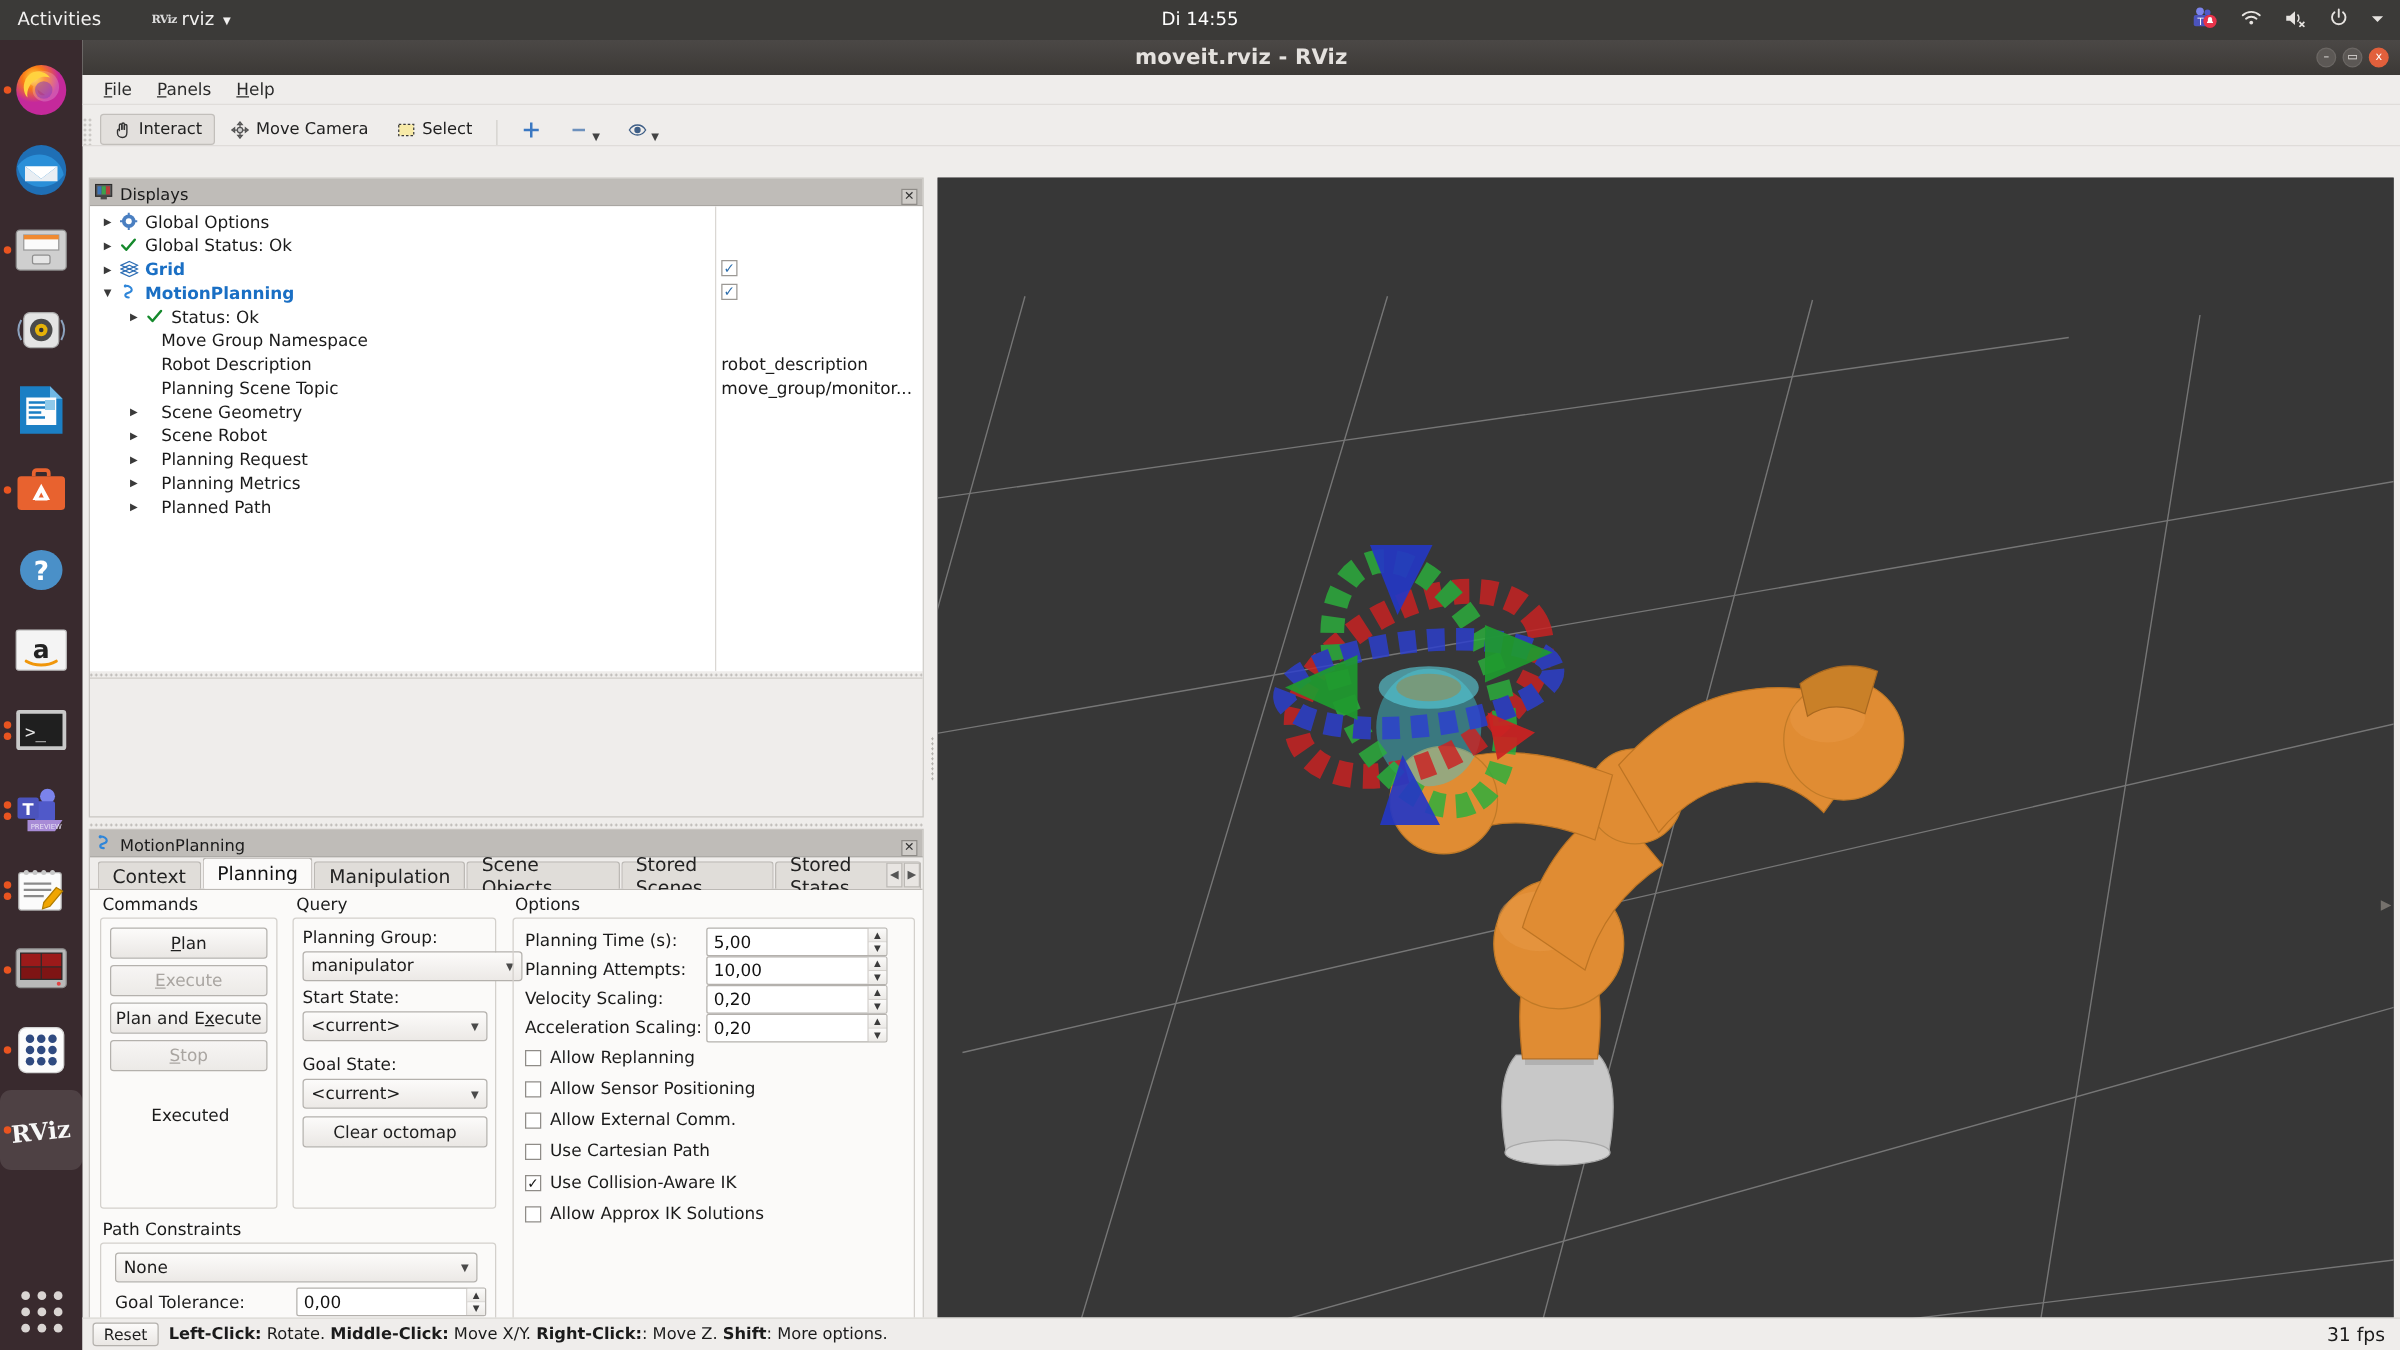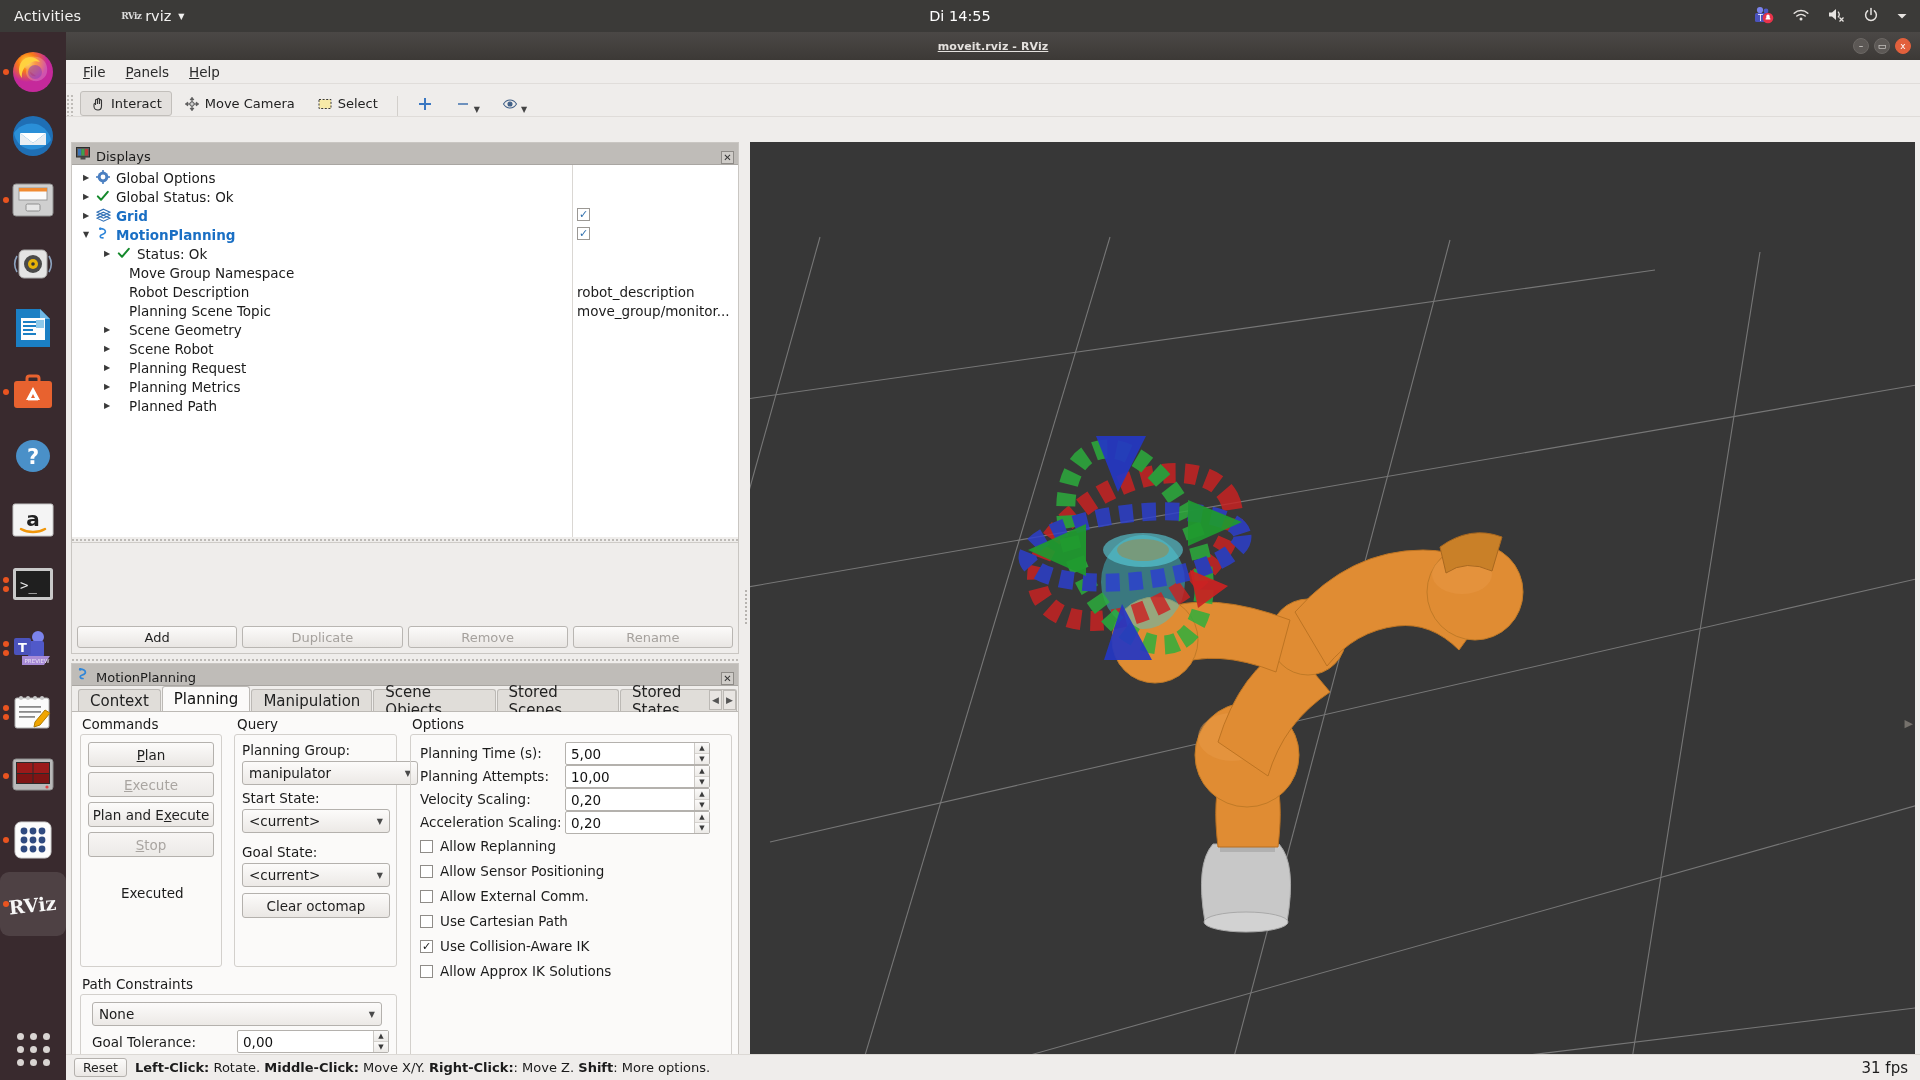--- a/index.html
+++ b/index.html
@@ -46,21 +46,21 @@
   .runmark.two { box-shadow: 0 9px 0 #e95420; transform: translateY(-50%) translateY(-4px); }
   #dock-apps { position:absolute; bottom: 14px; width:66px; display:flex; justify-content:center;}
   .apps-grid { display:grid; grid-template-columns: repeat(3,7px); gap:6px; }
   .apps-grid i { width:7px; height:7px; border-radius:50%; background:#d9d4d2; display:block;}
 
   
   #win { position:absolute; left: 66px; top: 32px; width: 1854px; height: 1048px;
          background:#efedeb; }
   #titlebar { height: 28px; background: linear-gradient(#4b4846,#3c3936);
     display:flex; align-items:center; justify-content:center; position:relative; }
-  #wintitle { color:#e4e1de; font-size: 11px; font-weight:700; letter-spacing:.1px;text-decoration:underline; }
+  #wintitle { color:#e4e1de; font-size: 17px; font-weight:700; letter-spacing:.1px; }
   #winbtns { position:absolute; right: 9px; top: 6px; display:flex; gap:5px; }
   .wbtn { width:16px;height:16px;border-radius:50%;background:#5c5855;
     display:flex;align-items:center;justify-content:center;color:#e7e4e1;font-size:9px;
     border:1px solid #6b6764;}
   .wbtn.close { background:#e2603c; border-color:#e2603c; color:#fff; }
 
   #menubar { height: 24px; background:#efedeb; display:flex; align-items:center;
     padding-left: 8px; gap: 2px; border-bottom:1px solid #e0ddda; }
   .menu-item { font-size: 13.5px; color:#2b2b2b; padding: 2px 9px; cursor:default;}
   .menu-item u { text-decoration: underline; }
@@ -628,26 +628,20 @@
             <div class="trow" style="top: 231px; position: absolute; left: 0px; right: 0px;">
               <span class="tw closed" style="left: 29px;"></span>
               <span class="tlabel" style="left: 57px;">Planned Path</span>
             </div>
           </div>
       </div>
 
       <div id="tree-grip"></div>
       <div id="tree-desc"></div>
 
-      <div id="disp-buttons">
-        <span class="dbtn">Add</span>
-        <span class="dbtn disabled">Duplicate</span>
-        <span class="dbtn disabled">Remove</span>
-        <span class="dbtn disabled">Rename</span>
-      </div>
     </div>
 
     <div class="split-arrow" style="left:676px; top:575px;">◀</div>
 
     <div id="mp-grip"></div>
     <div id="mp-panel">
       <div class="panel-head">
         <span>
           <svg width="14" height="13" viewBox="0 0 14 13">
             <path d="M4 1.2c3.2-.2 5.4 1.4 5.4 3.1 0 1.6-1.7 2.3-3.1 2.7-1.2.4-2.1.9-2.1 1.8 0 1 1.2 1.7 2.8 1.7" fill="none" stroke="#2f86d9" stroke-width="1.7" stroke-linecap="round"></path>

